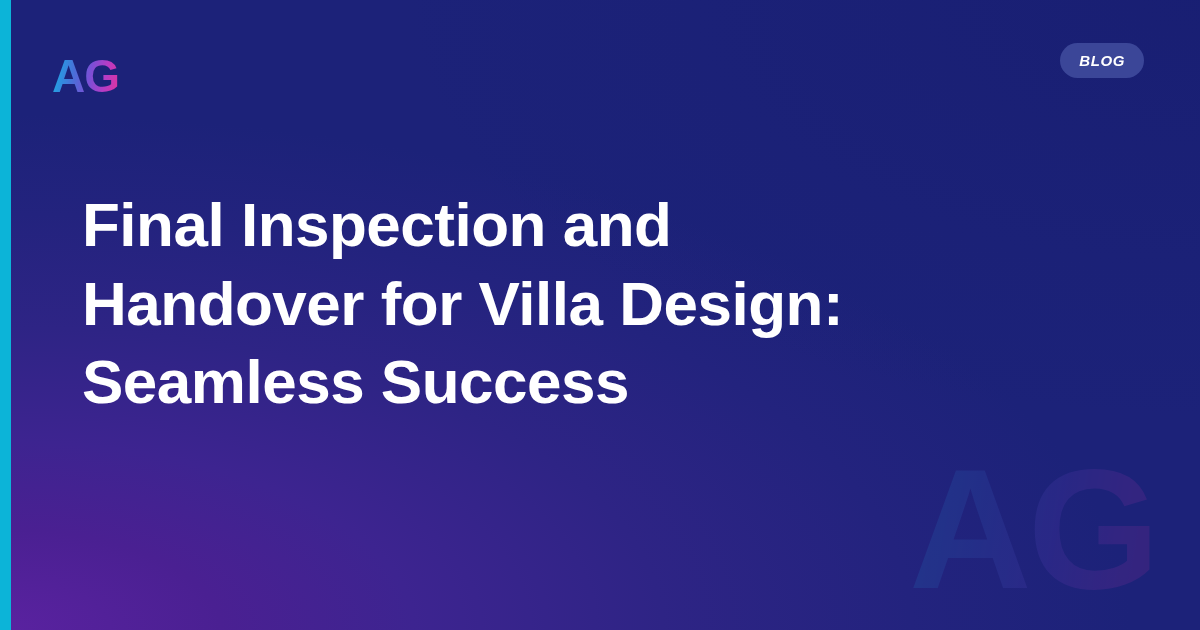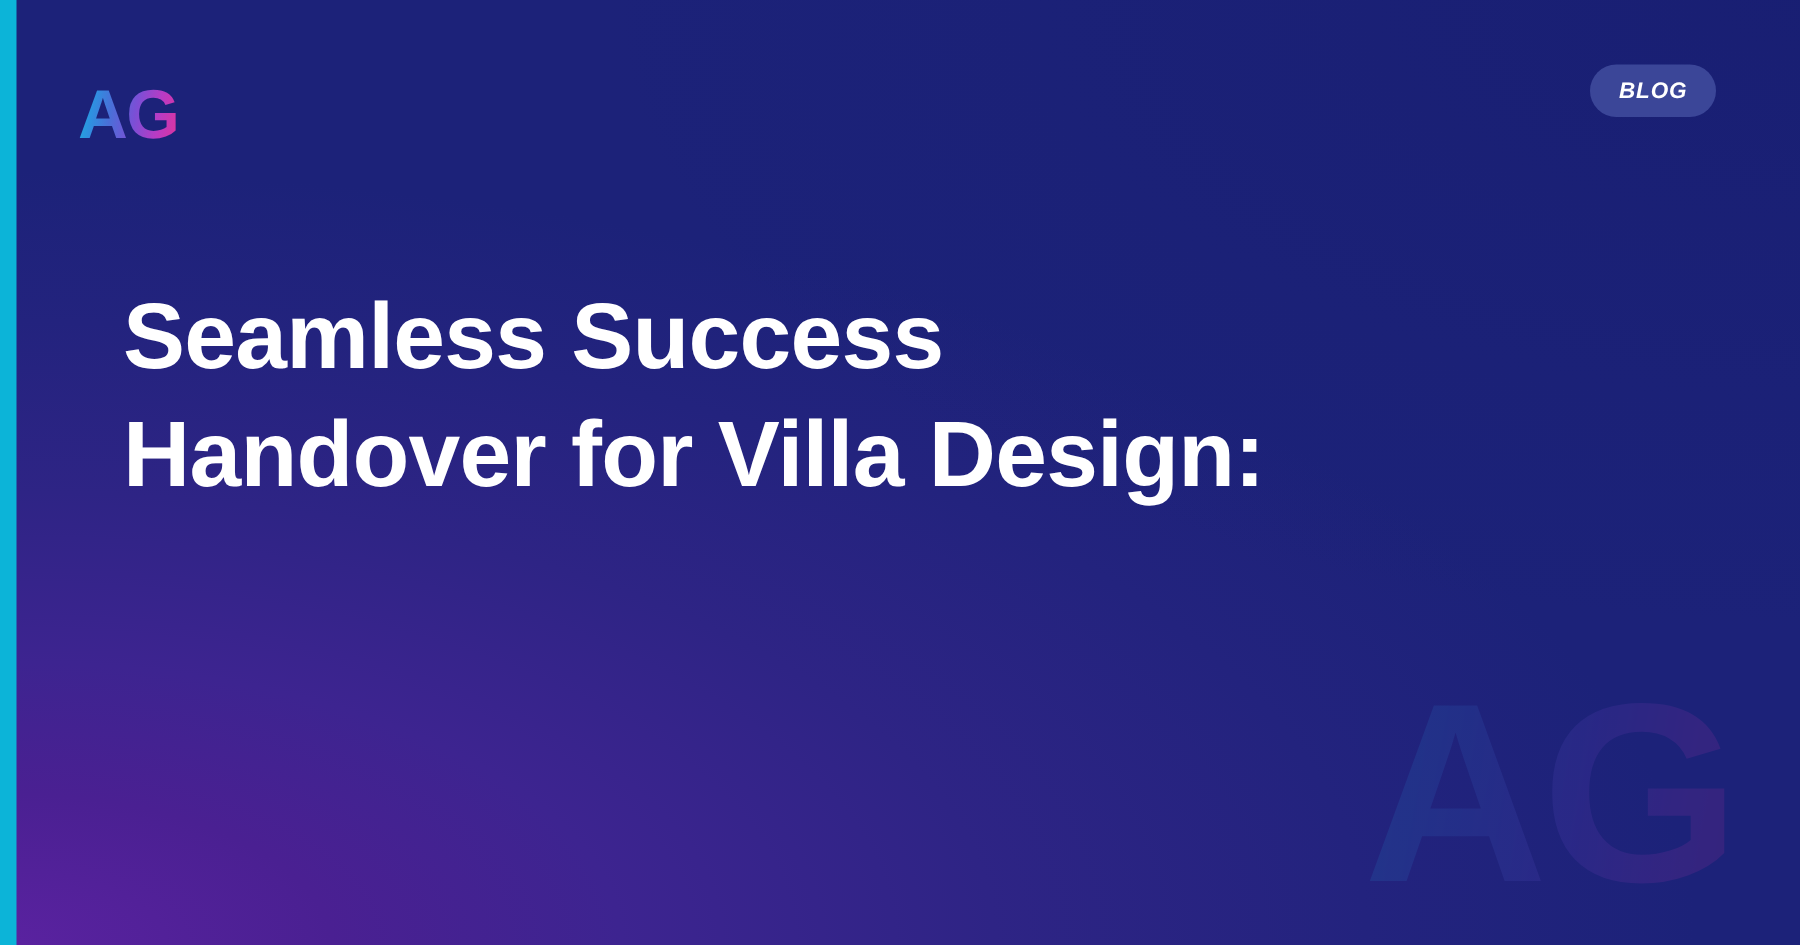--- a/index.html
+++ b/index.html
@@ -140,19 +140,20 @@
 
   <div class="accent-bar"></div>
 
   <div class="logo">AG</div>
 
   <div class="badge">
     <span>BLOG</span>
   </div>
 
   <h1 class="headline">
+    <span class="headline-line">Final Inspection and</span>
+    <span class="headline-line">Handover for Villa Design:</span>
     <span class="headline-line">Seamless Success</span>
-    <span class="headline-line">Handover for Villa Design:</span>
   </h1>
 
   <div class="watermark">AG</div>
 
 </div>
 
 </body></html>

